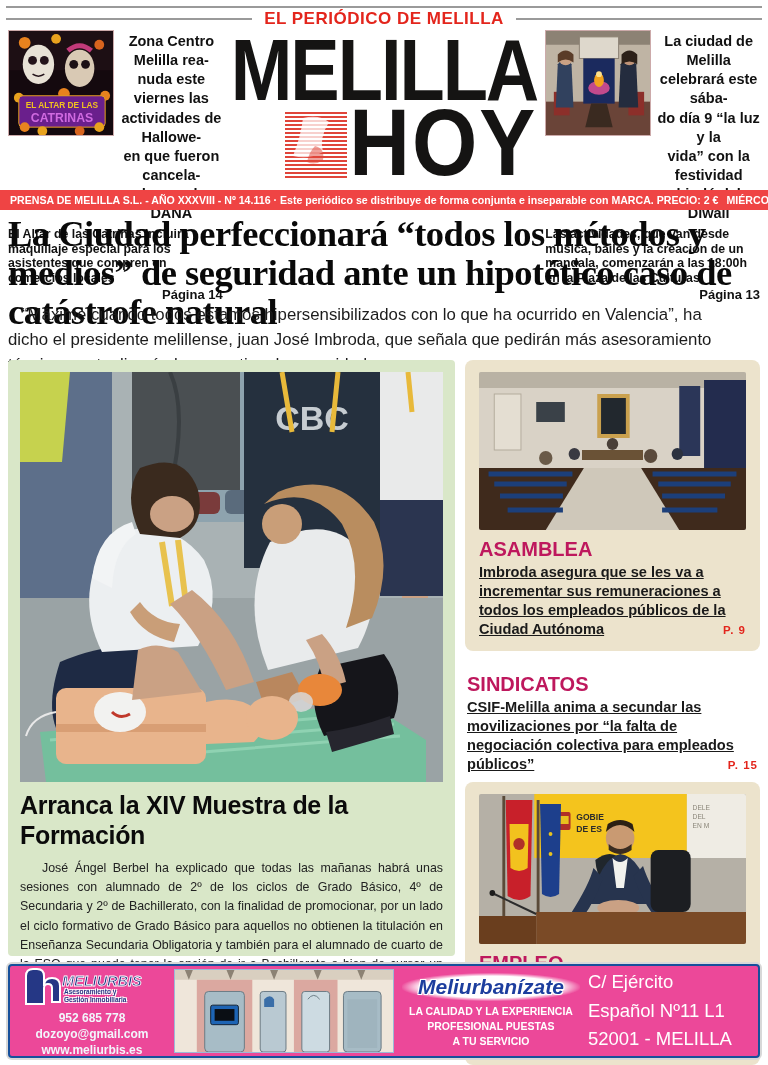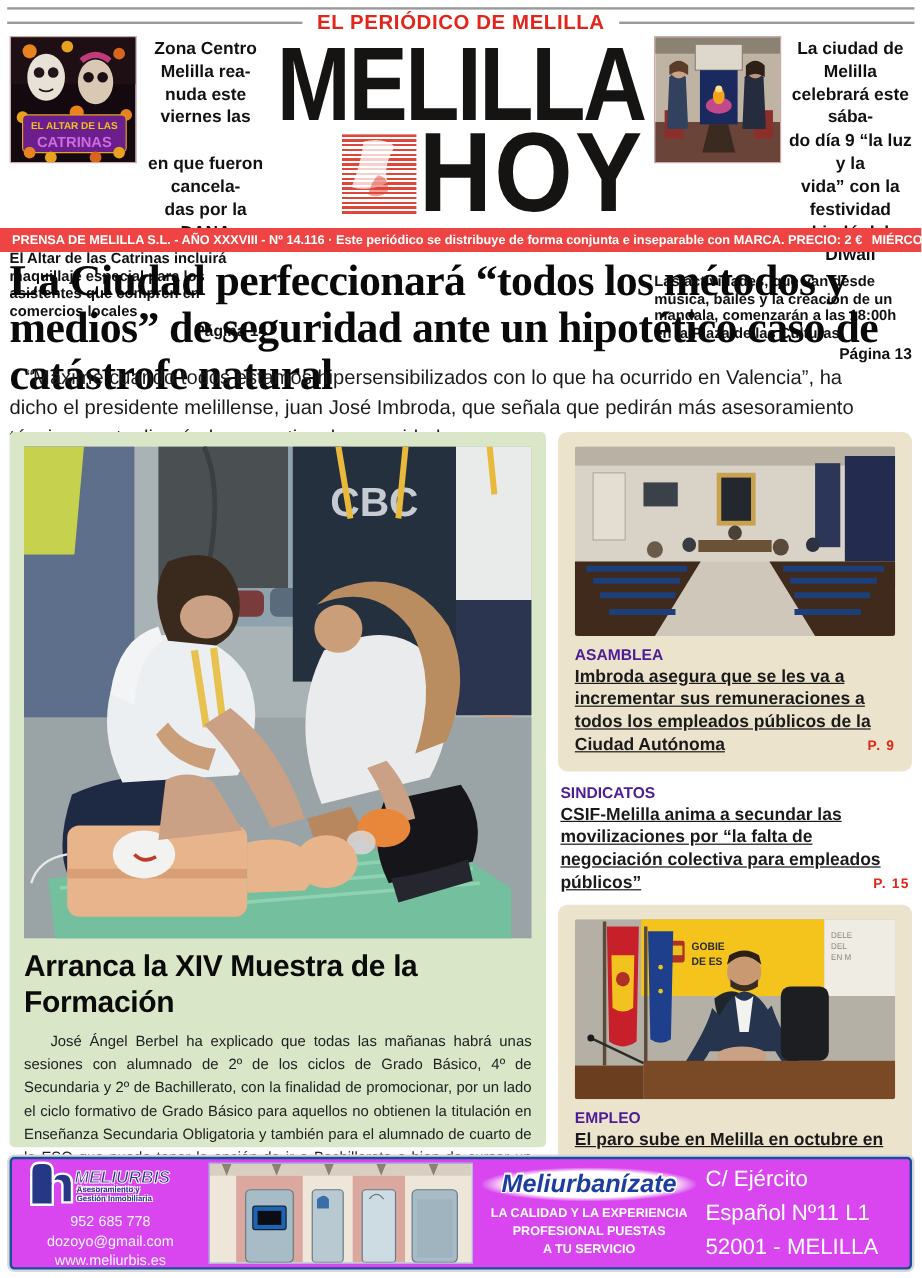--- a/index.html
+++ b/index.html
@@ -58,38 +58,38 @@
   .credit { position:absolute; top:628px; right:3px; writing-mode:vertical-rl; transform:rotate(180deg);
     font-size:7.5px; color:#55695a; letter-spacing:.5px; }
   .feat-head { font-weight:800; font-size:25px; line-height:1.2; letter-spacing:-.3px; margin-top:8px; color:#0b0b0b; }
   .feat-body { position:relative; margin-top:9px; font-size:12.4px; line-height:1.55; text-align:justify;
     color:#222; }
   .feat-body .lead-in { display:inline-block; width:22px; }
 
   .rightcol { flex:1; display:flex; flex-direction:column; }
   .beigebox { background:#ece3cc; border-radius:8px; padding:12px 14px; position:relative; }
   .boxphoto { width:100%; height:158px; display:block; border-radius:2px; }
-  .sec-label { color:#4c1d95; font-weight:bold; font-size:13px; margin-top:8px; }
+  .sec-label { color:#be185d; font-weight:bold; font-size:20px; margin-top:8px; }
   .sec-text { font-weight:bold; font-size:14.6px; line-height:1.3; margin-top:2px; color:#1a1a1a; position:relative;text-decoration:underline; }
   .sec-text .pref { position:absolute; right:0; bottom:1px; }
   .whitebox { padding:8px 2px 0 2px; position:relative; }
-  .whitebox .sec-label { margin-top:2px; }
+  .whitebox .sec-label { margin-top:14px; }
   #empleo { margin-top:6px; }
   #empleo .boxphoto { height:150px; }
   #sindicatos { margin-bottom:2px; }
 
   
-  .ad { position:absolute; left:8px; right:8px; top:964px; height:94px; background:#d946ef;
+  .ad { position:absolute; left:8px; right:8px; top:964px; height:94px; background:#ec4899;
     border:2px solid #16509b; border-radius:4px; box-shadow:0 0 0 2px #d8d8d8;
     display:flex; align-items:center; padding:4px 8px; gap:8px; }
   .ad-left { width:148px; text-align:center; color:#fff; }
   .brandwrap { position:relative; height:44px; }
   .brand-sub { font-size:6.5px; font-weight:bold; color:#253785; line-height:1.2;
     text-shadow:-1px -1px 0 #fff,1px -1px 0 #fff,-1px 1px 0 #fff,1px 1px 0 #fff; }
-  .ad-contact { font-size:12px; line-height:1.35; font-weight:normal; color:#f2f6fc; margin-top:2px; }
+  .ad-contact { font-size:12px; line-height:1.35; font-weight:bold; color:#f2f6fc; margin-top:2px; }
   .storefront { width:220px; height:84px; flex:none; border:1px solid #9db8d8; background:#efe6da; }
   .ad-mid { flex:1; text-align:center; color:#fff; }
   .slogan { display:inline-block; font-size:21px; font-weight:800; font-style:italic; color:#1d3e9e;
     background:radial-gradient(ellipse at center, #ffffff 55%, rgba(255,255,255,0) 72%);
     padding:2px 16px; border-radius:14px;
     text-shadow:-1px -1px 0 #fff,1px -1px 0 #fff,-1px 1px 0 #fff,1px 1px 0 #fff;text-align:right; }
   .ad-tag { font-size:10.5px; font-weight:bold; line-height:1.45; margin-top:3px; color:#fff; }
   .ad-addr { width:168px; color:#fff; font-size:18.5px; line-height:1.55; white-space:nowrap; }
 </style>
 </head>
@@ -129,21 +129,21 @@
           <text x="54" y="78" text-anchor="middle" font-size="8.5" font-weight="bold" fill="#f2c21e">EL ALTAR DE LAS</text>
           <text x="54" y="93" text-anchor="middle" font-size="12.5" font-weight="bold" fill="#d06ae0">CATRINAS</text>
           <circle cx="16" cy="98" r="5" fill="#e8821e"></circle>
             <circle cx="34" cy="102" r="5" fill="#e8a21e"></circle>
           <circle cx="72" cy="102" r="5" fill="#d8641e"></circle>
             <circle cx="92" cy="98" r="5" fill="#e8a21e"></circle>
         </svg>
         <div class="teaser-head">
           <span>Zona Centro Melilla rea-</span><br>
           <span>nuda este viernes las</span><br>
-          <br>
+          <span>actividades de Hallowe-</span><br>
           <span>en que fueron cancela-</span><br>
           <span>das por la DANA</span>
         </div>
       </div>
       <div class="teaser-sum">El Altar de las Catrinas incluirá maquillaje especial para los asistentes que compren en comercios locales</div>
       <div class="teaser-page">Página 14</div>
     </div>
 
     <div class="masthead">
       <div class="mh1">MELILLA</div>

